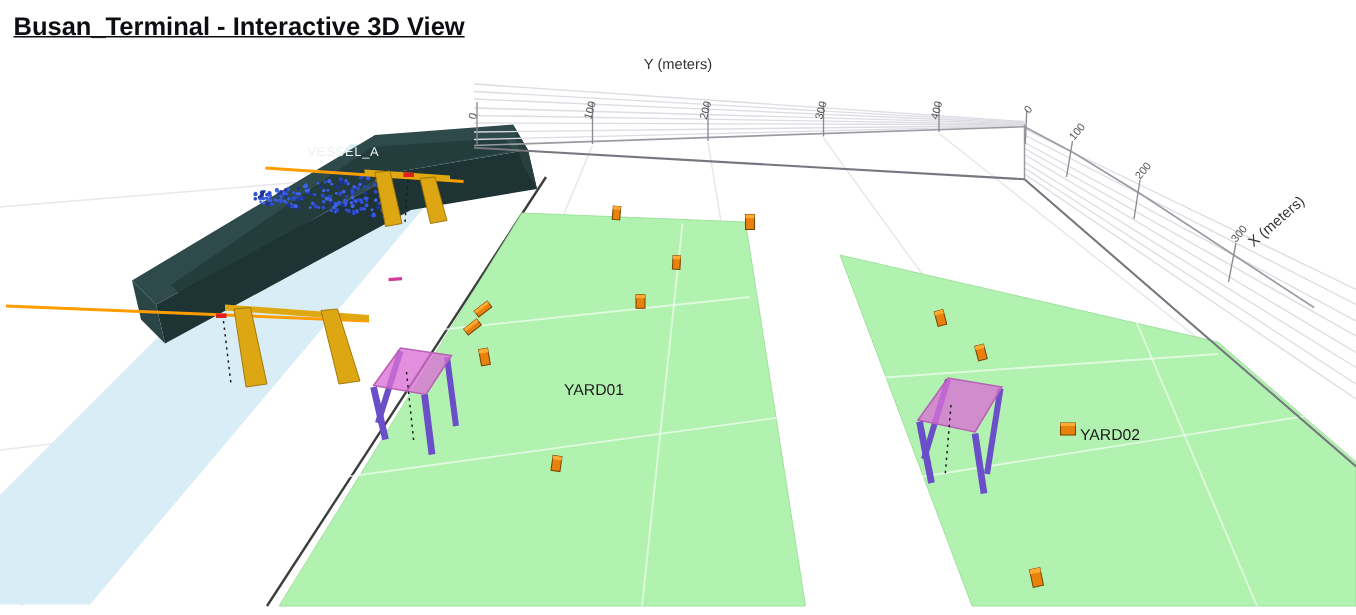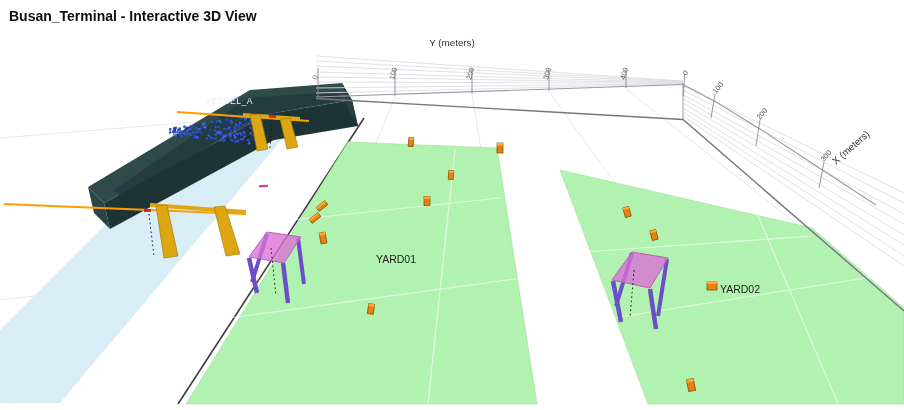--- a/index.html
+++ b/index.html
@@ -1,18 +1,18 @@
 <!DOCTYPE html>
 <html><head>
 <meta charset="utf-8">
 <style>
   html,body{margin:0;padding:0;background:#ffffff;}
   #stage{position:relative;width:904px;height:410px;overflow:hidden;background:#fff;
          font-family:"Liberation Sans","DejaVu Sans",sans-serif;}
-  #fig-title{position:absolute;left:9px;top:8px;font-size:14px;font-weight:bold;color:#0e0e12;}
+  #fig-title{position:absolute;left:9px;top:8px;font-size:17px;font-weight:bold;color:#0e0e12;text-decoration:underline;}
   svg text{font-family:"Liberation Sans","DejaVu Sans",sans-serif;}
   .ticklab{font-size:7.3px;fill:#555;}
   .axtitle{font-size:9.8px;fill:#333;}
   .scenelab{font-size:10.5px;fill:#1c1c1c;}
   .vessellab{font-size:8.6px;fill:#eaf0f1;letter-spacing:0.5px;}
 </style>
 </head>
 <body>
 
 <div id="stage">

